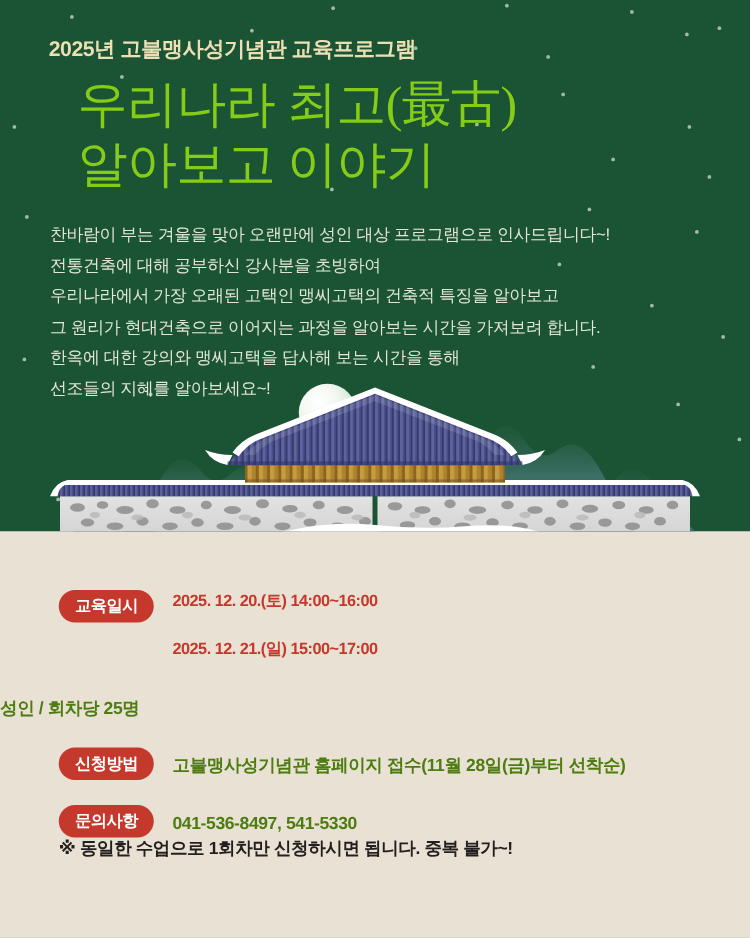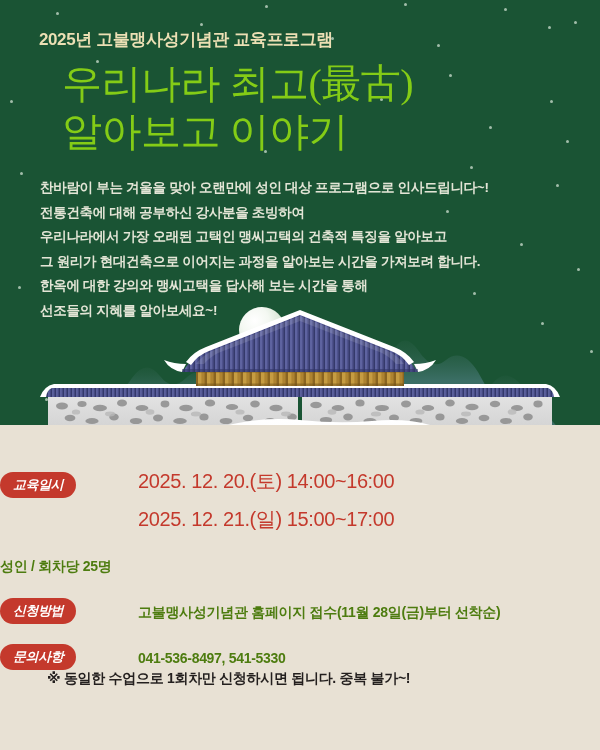--- a/index.html
+++ b/index.html
@@ -87,21 +87,21 @@
     color: #84cc16;
     white-space: nowrap;
   }
   .title .ln { display: block; }
 
   .body-copy {
     position: absolute;
     left: 40px; top: 176px;
     font-size: 13.5px;
     line-height: 24.5px;
-    font-weight: 700;
+    font-weight: 400;
     letter-spacing: -0.3px;
     color: #e3e5d6;
     white-space: nowrap;
   }
   .body-copy .ln { display: block; }
 
   
   .info {
     position: absolute;
     left: 0; top: 468px;
@@ -111,22 +111,22 @@
     position: relative;
     display: flex;
     align-items: flex-start;
     min-height: 30px;
   }
   .badge-cell {
     width: 138px;
     flex: 0 0 138px;
     display: flex;
     justify-content: flex-start;
+    padding-left: 47px;
     box-sizing: border-box;
-    font-style: italic;
   }
   .badge {
     display: inline-block;
     background: #c4392c;
     color: #ffffff;
     font-size: 13px;
     font-weight: 700;
     letter-spacing: -0.4px;
     line-height: 1;
     padding: 6px 13px 7px;
@@ -136,23 +136,23 @@
   .value {
     flex: 1 1 auto;
     font-size: 14px;
     line-height: 20px;
     letter-spacing: -0.3px;
     color: #4d7c0f;
     font-weight: 600;
     white-space: nowrap;
   }
   .value.big-red {
-    font-size: 20px;
+    font-size: 13px;
     line-height: 26px;
-    font-weight: 400;
+    font-weight: 700;
     color: #c4392c;
     letter-spacing: -0.4px;
   }
   .row.r-date  { margin-bottom: 0px; }
   .row.r-date .badge-cell { padding-top: 4px; }
   .date-2 {
     margin-top: 12px;
   }
   .row.r-target { margin-top: 20px; }
   .row.r-apply  { margin-top: 16px; }

